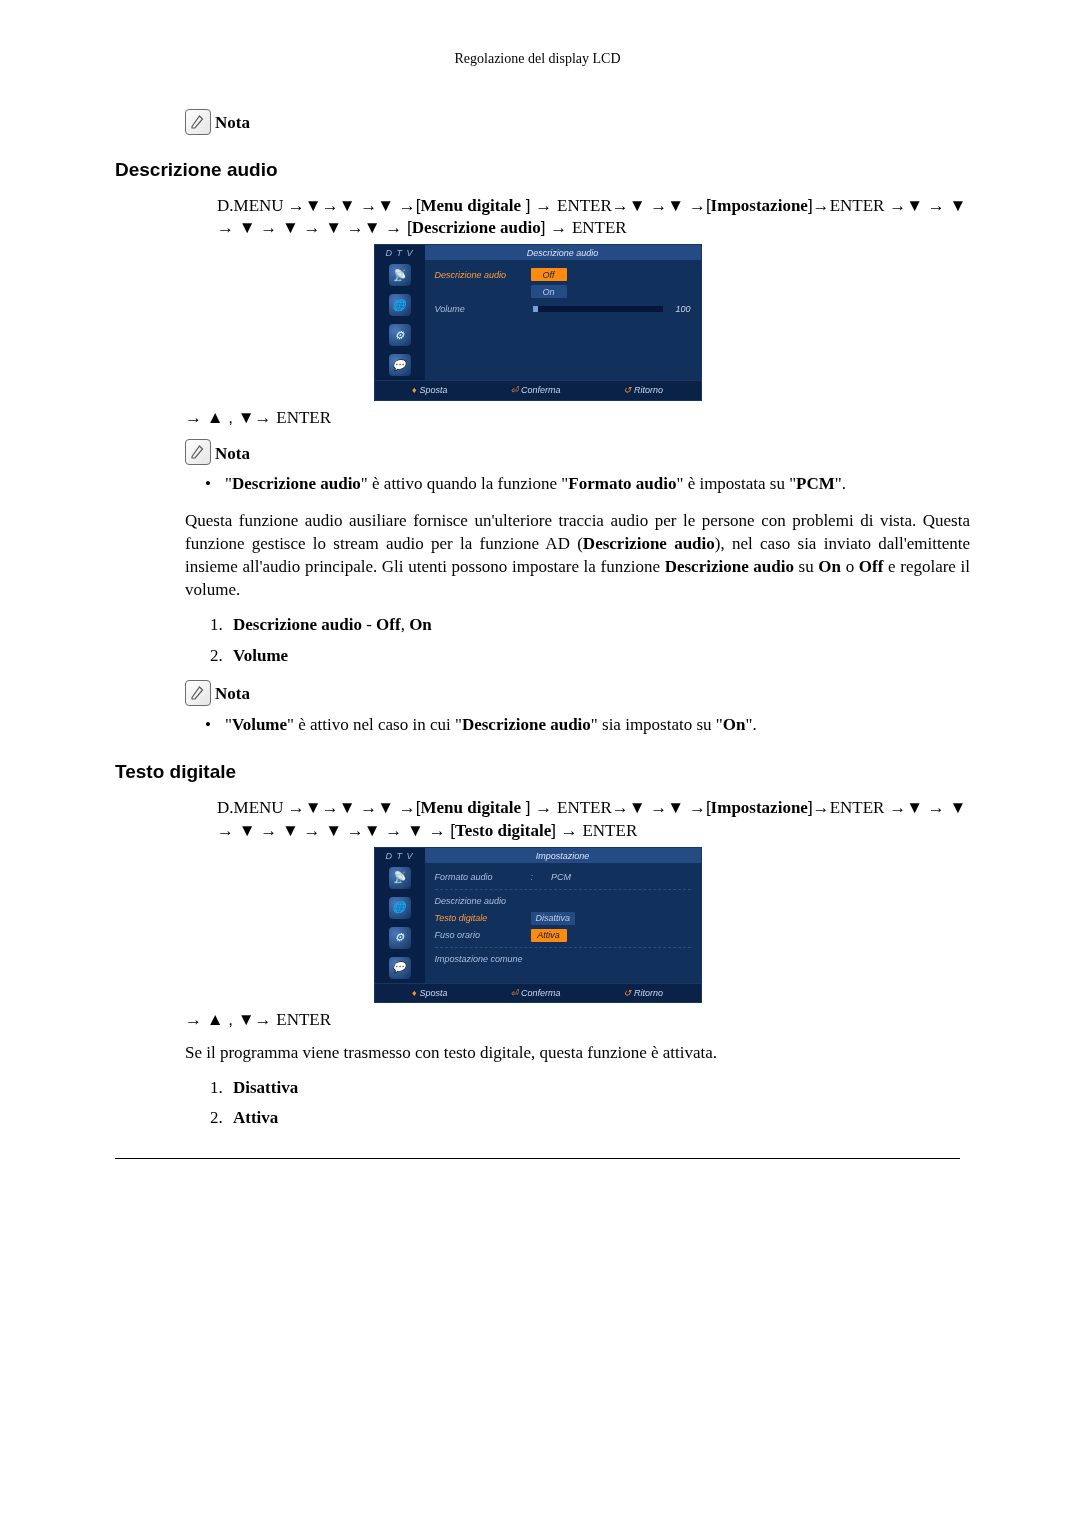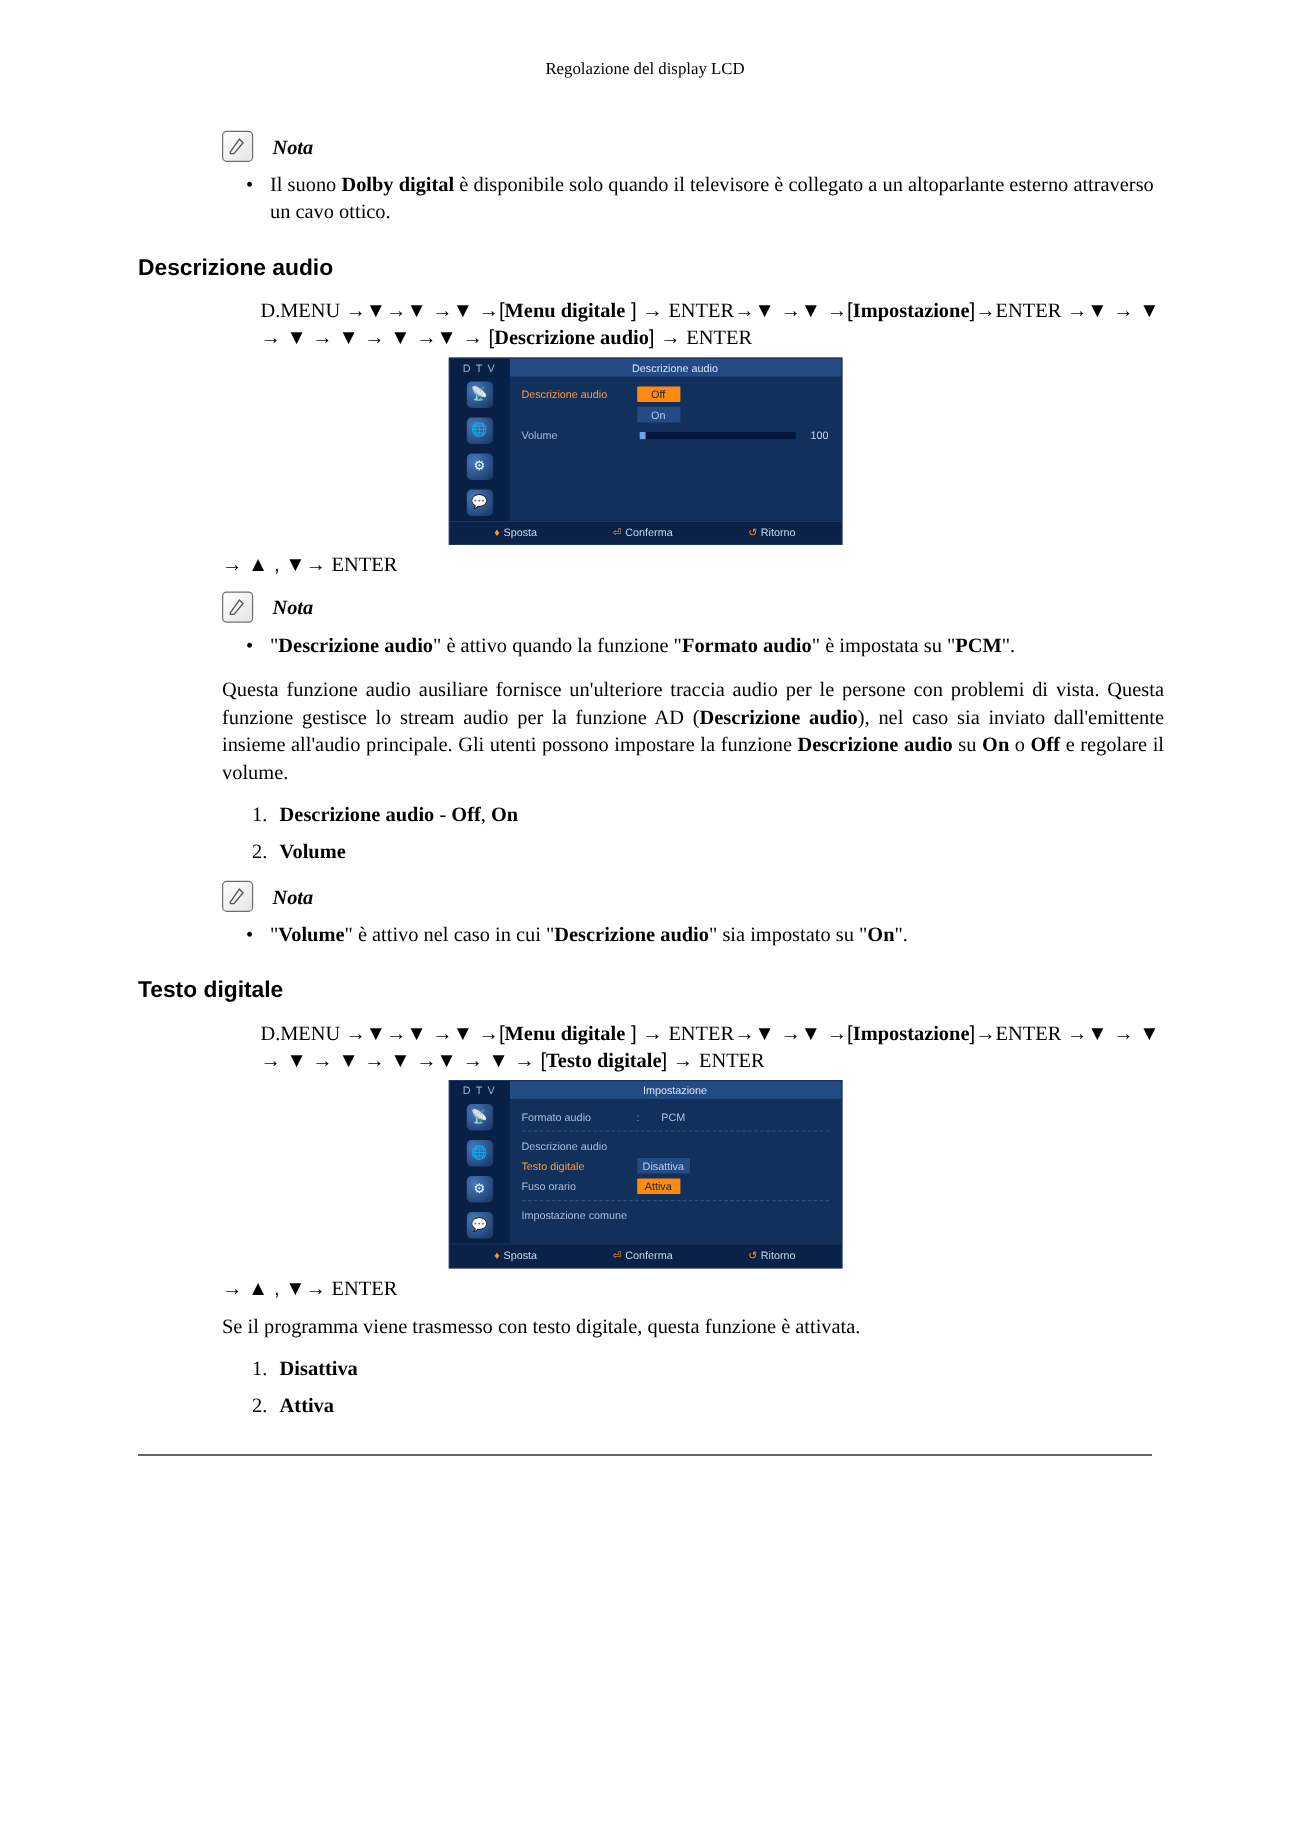--- a/index.html
+++ b/index.html
@@ -12,25 +12,24 @@
     line-height: 1.35;
   }
   .header-title {
     text-align: center;
     font-size: 14px;
     margin-bottom: 40px;
   }
   .note-row {
     display: flex;
     align-items: flex-end;
-    gap: 16px;
+    gap: 4px;
     margin-top: 10px;
     margin-bottom: 8px;
     margin-left: 80px;
-    font-style: italic;
   }
   .note-icon {
     width: 24px;
     height: 24px;
     border: 1.5px solid #6c6c6c;
     border-radius: 4px;
     display: inline-flex;
     align-items: center;
     justify-content: center;
     background: linear-gradient(135deg, #fff 0%, #e5e5e5 100%);
@@ -64,20 +63,21 @@
   .path-line { margin-bottom: 4px; margin-left: 32px; }
   .arrow { font-family: Arial, sans-serif; }
   .osd {
     width: 326px;
     margin: 2px auto 6px auto;
     background: #0a2248;
     border: 1px solid #1a3560;
     font-family: Arial, sans-serif;
     font-size: 9px;
     color: #c9d6ec;
+    font-style: italic;
   }
   .osd-top {
     display: flex;
     height: 15px;
     font-size: 9px;
   }
   .osd-top .tab-left {
     width: 50px;
     background: #082045;
     color: #9bb3d8;
@@ -164,23 +164,20 @@
 
 <div class="note-row">
   <span class="note-icon">
     <svg viewBox="0 0 24 24">
         <path d="M4 18 L14 4 L18 8 L8 20 L4 20 Z" fill="none" stroke="#5a5a5a" stroke-width="1.6"></path>
       </svg>
   </span>
   <span class="nota-label">Nota</span>
 </div>
 <ul class="bullets">
-  <li>
-    <span>Il suono </span><b>Dolby digital</b><span> è disponibile solo quando il televisore è collegato a un altoparlante esterno attraverso un cavo ottico.</span>
-  </li>
 </ul>
 
 <h2 class="section">Descrizione audio</h2>
 <div class="body-block">
   <div class="path-line">
     <span>D.MENU</span>
     <span class="arrow"> →▼→▼ →▼ →[</span><b>Menu digitale</b><span class="arrow"> ] → </span><span>ENTER</span><span class="arrow">→▼ →▼ →[</span><b>Impostazione</b><span class="arrow">]→</span><span>ENTER</span><span class="arrow"> →▼ → ▼ → ▼ → ▼ → ▼ →▼ → [</span><b>Descrizione audio</b><span class="arrow">] → </span><span>ENTER</span>
   </div>
 </div>
 

